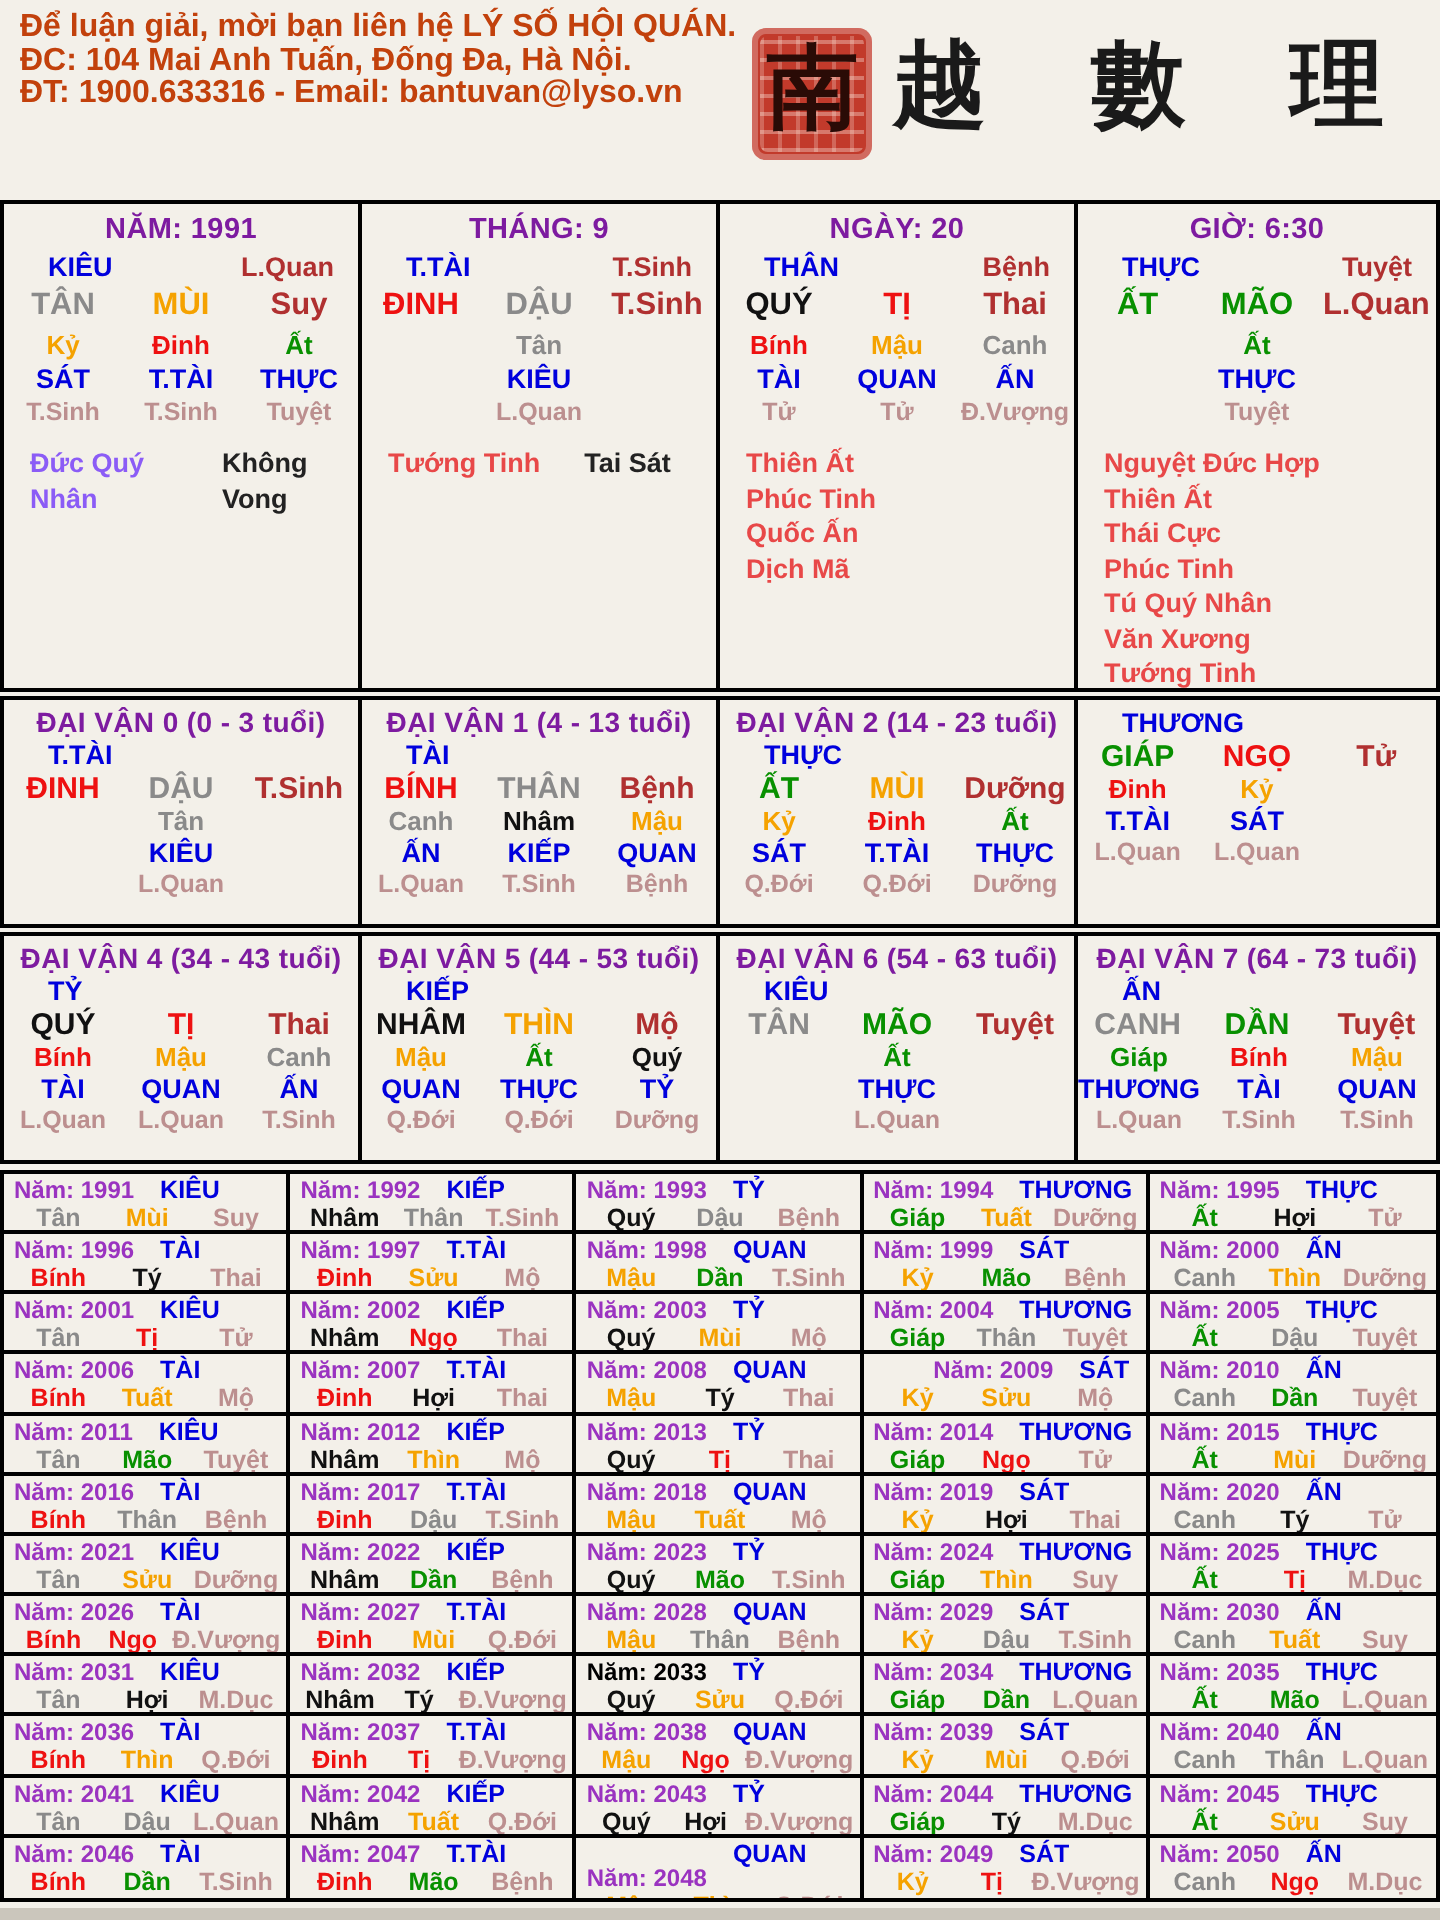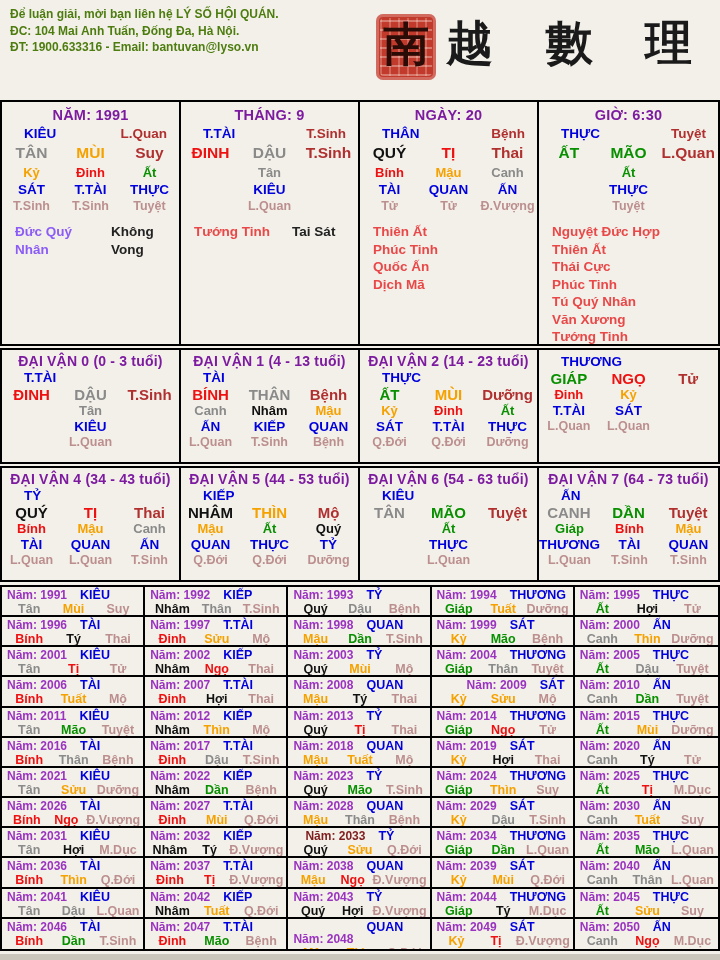--- a/index.html
+++ b/index.html
@@ -3,21 +3,21 @@
 <meta charset="utf-8">
 <style>
   html,body{margin:0;padding:0;}
   body{width:720px;height:960px;background:#F3F0E9;font-family:"Liberation Sans",sans-serif;overflow:hidden;}
   .page{position:relative;width:720px;height:960px;}
 
   
   .header{position:relative;height:100px;padding:0;}
   .h-lines{position:absolute;left:10px;top:6px;}
   .h-blue{color:#0000C8;font-weight:bold;font-size:14.5px;line-height:21px;}
-  .h-red{color:#4d7c0f;font-weight:bold;font-size:12px;line-height:16.5px;}
+  .h-red{color:#c2410c;font-weight:bold;font-size:16px;line-height:16.5px;}
   .seal{position:absolute;right:10px;top:4px;display:flex;align-items:flex-start;}
   .stamp{position:relative;width:60px;height:66px;background:#C23A2B;border-radius:7px;margin-top:10px;
          box-shadow:inset 0 0 0 3px rgba(255,255,255,.25);}
   .stamp:before{content:"";position:absolute;inset:4px;background:
       repeating-linear-gradient(0deg,rgba(255,240,230,.35) 0 2px,transparent 2px 9px),
       repeating-linear-gradient(90deg,rgba(255,240,230,.25) 0 2px,transparent 2px 9px);border-radius:4px;}
   .stamp-char{position:absolute;left:50%;top:50%;transform:translate(-50%,-54%);
       font-family:"DejaVu Serif",serif;font-size:46px;font-weight:bold;color:#2A0B06;z-index:2;}
   .calligraphy{font-family:"DejaVu Serif",serif;font-size:47px;font-weight:bold;color:#1A1A1A;
       letter-spacing:18px;line-height:78px;margin-left:10px;white-space:nowrap;}
@@ -883,21 +883,21 @@
           <span class="y-star" style="color: rgb(0, 0, 221);">KIẾP</span>
         </div>
         <div class="y2">
           <span style="color: rgb(17, 17, 17);">Nhâm</span>
           <span style="color: rgb(17, 17, 17);">Tý</span>
           <span style="color: rgb(188, 143, 143);">Đ.Vượng</span>
         </div>
       </div>
       <div class="ycell">
         <div class="y1">
-          <span class="y-label" style="color: #7f1d1d; margin-left: 12px;">Năm: 2033</span>
+          <span class="y-label" style="color: #000000;">Năm: 2033</span>
           <span class="y-star" style="color: rgb(0, 0, 221);">TỶ</span>
         </div>
         <div class="y2">
           <span style="color: rgb(17, 17, 17);">Quý</span>
           <span style="color: rgb(245, 162, 0);">Sửu</span>
           <span style="color: rgb(188, 143, 143);">Q.Đới</span>
         </div>
       </div>
       <div class="ycell">
         <div class="y1">

